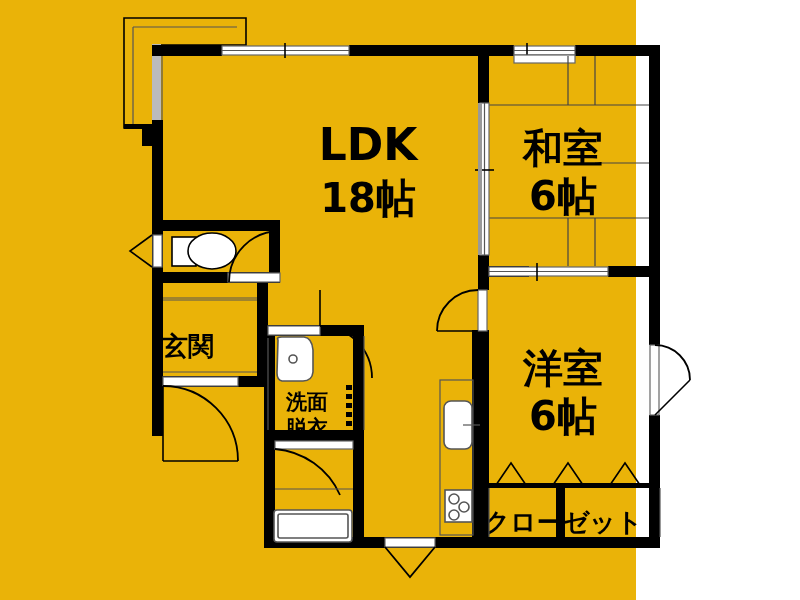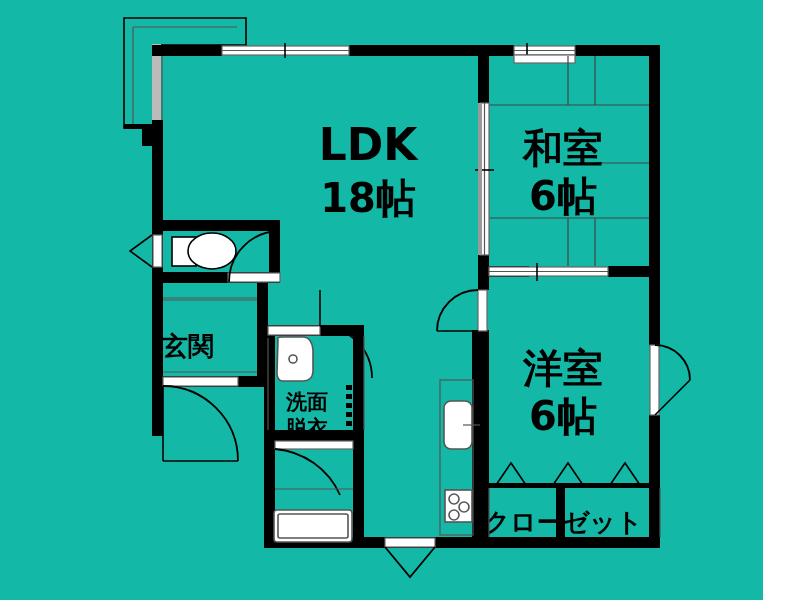--- a/index.html
+++ b/index.html
@@ -8,23 +8,23 @@
     background: #ffffff;
   }
   body {
     width: 800px;
     height: 600px;
     overflow: hidden;
     font-family: "DejaVu Sans", "Liberation Sans", sans-serif;
   }
   #floorplan-root {
     position: relative;
-    width: 763px;
+    width: 636px;
     height: 600px;
-    background: #14b8a6;
+    background: #eab308;
   }
   svg#plan-svg {
     display: block;
     width: 800px;
     height: 600px;
   }
   .wall { fill: #000000; }
   .thinline { fill: none; stroke: #000000; stroke-width: 1.6; }
   .hairline { fill: none; stroke: #555555; stroke-width: 1.2; }
   .fixture { fill: #ffffff; stroke: #555555; stroke-width: 1.6; }

